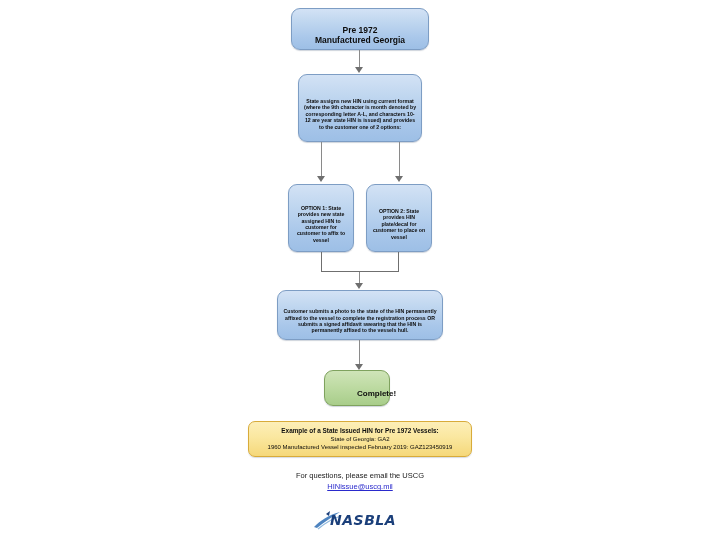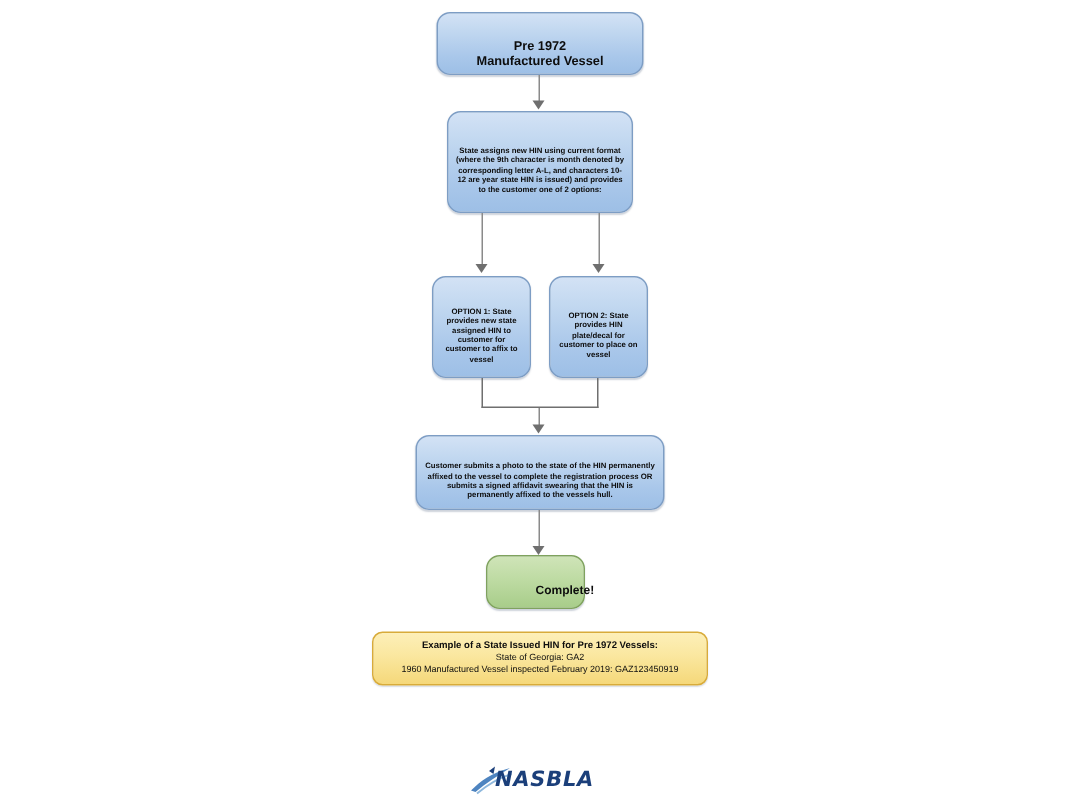--- a/index.html
+++ b/index.html
@@ -146,21 +146,21 @@
   }
 </style>
 </head>
 <body>
 
 <div id="canvas">
 
   <div class="node blue" id="node-pre1972">
     <span class="txt">
       <span>Pre 1972</span><br>
-      <span>Manufactured Vessel</span>
+      <span>Manufactured Georgia</span>
     </span>
   </div>
 
   <div class="conn vline" style="left:359px; top:50px; height:18px;"></div>
   <div class="arrowhead" style="left:355px; top:67px;"></div>
 
   <div class="node blue" id="node-state-assigns">
     <span class="txt">State assigns new HIN using current format (where the 9th character is month denoted by corresponding letter A-L, and characters 10-12 are year state HIN is issued) and provides to the customer one of 2 options:</span>
   </div>
 
@@ -193,20 +193,22 @@
     <span class="txt">Complete!</span>
   </div>
 
   <div class="node yellow" id="node-example">
     <span class="line1">Example of a State Issued HIN for Pre 1972 Vessels:</span>
     <span class="line2">State of Georgia: GA2</span>
     <span class="line3">1960 Manufactured Vessel inspected February 2019: GAZ123450919</span>
   </div>
 
   <div id="footer">
+    <span class="fline">For questions, please email the USCG</span>
+    <span class="fline mail">HINissue@uscg.mil</span>
   </div>
 
   <div id="logo">
     <svg width="100" height="26" viewBox="0 0 100 26">
       <path d="M4 19 C10 13, 18 7, 30 4 C22 9, 14 14, 7 20 Z" fill="#2f6fb5" opacity="0.85"></path>
       <path d="M8 21 C14 16, 21 11, 31 8" stroke="#8fb8dd" stroke-width="1.3" fill="none"></path>
       <path d="M16 6 L20 3 L19 8 Z" fill="#1b3f7a"></path>
     </svg>
     <span class="word">NASBLA</span>
   </div>

